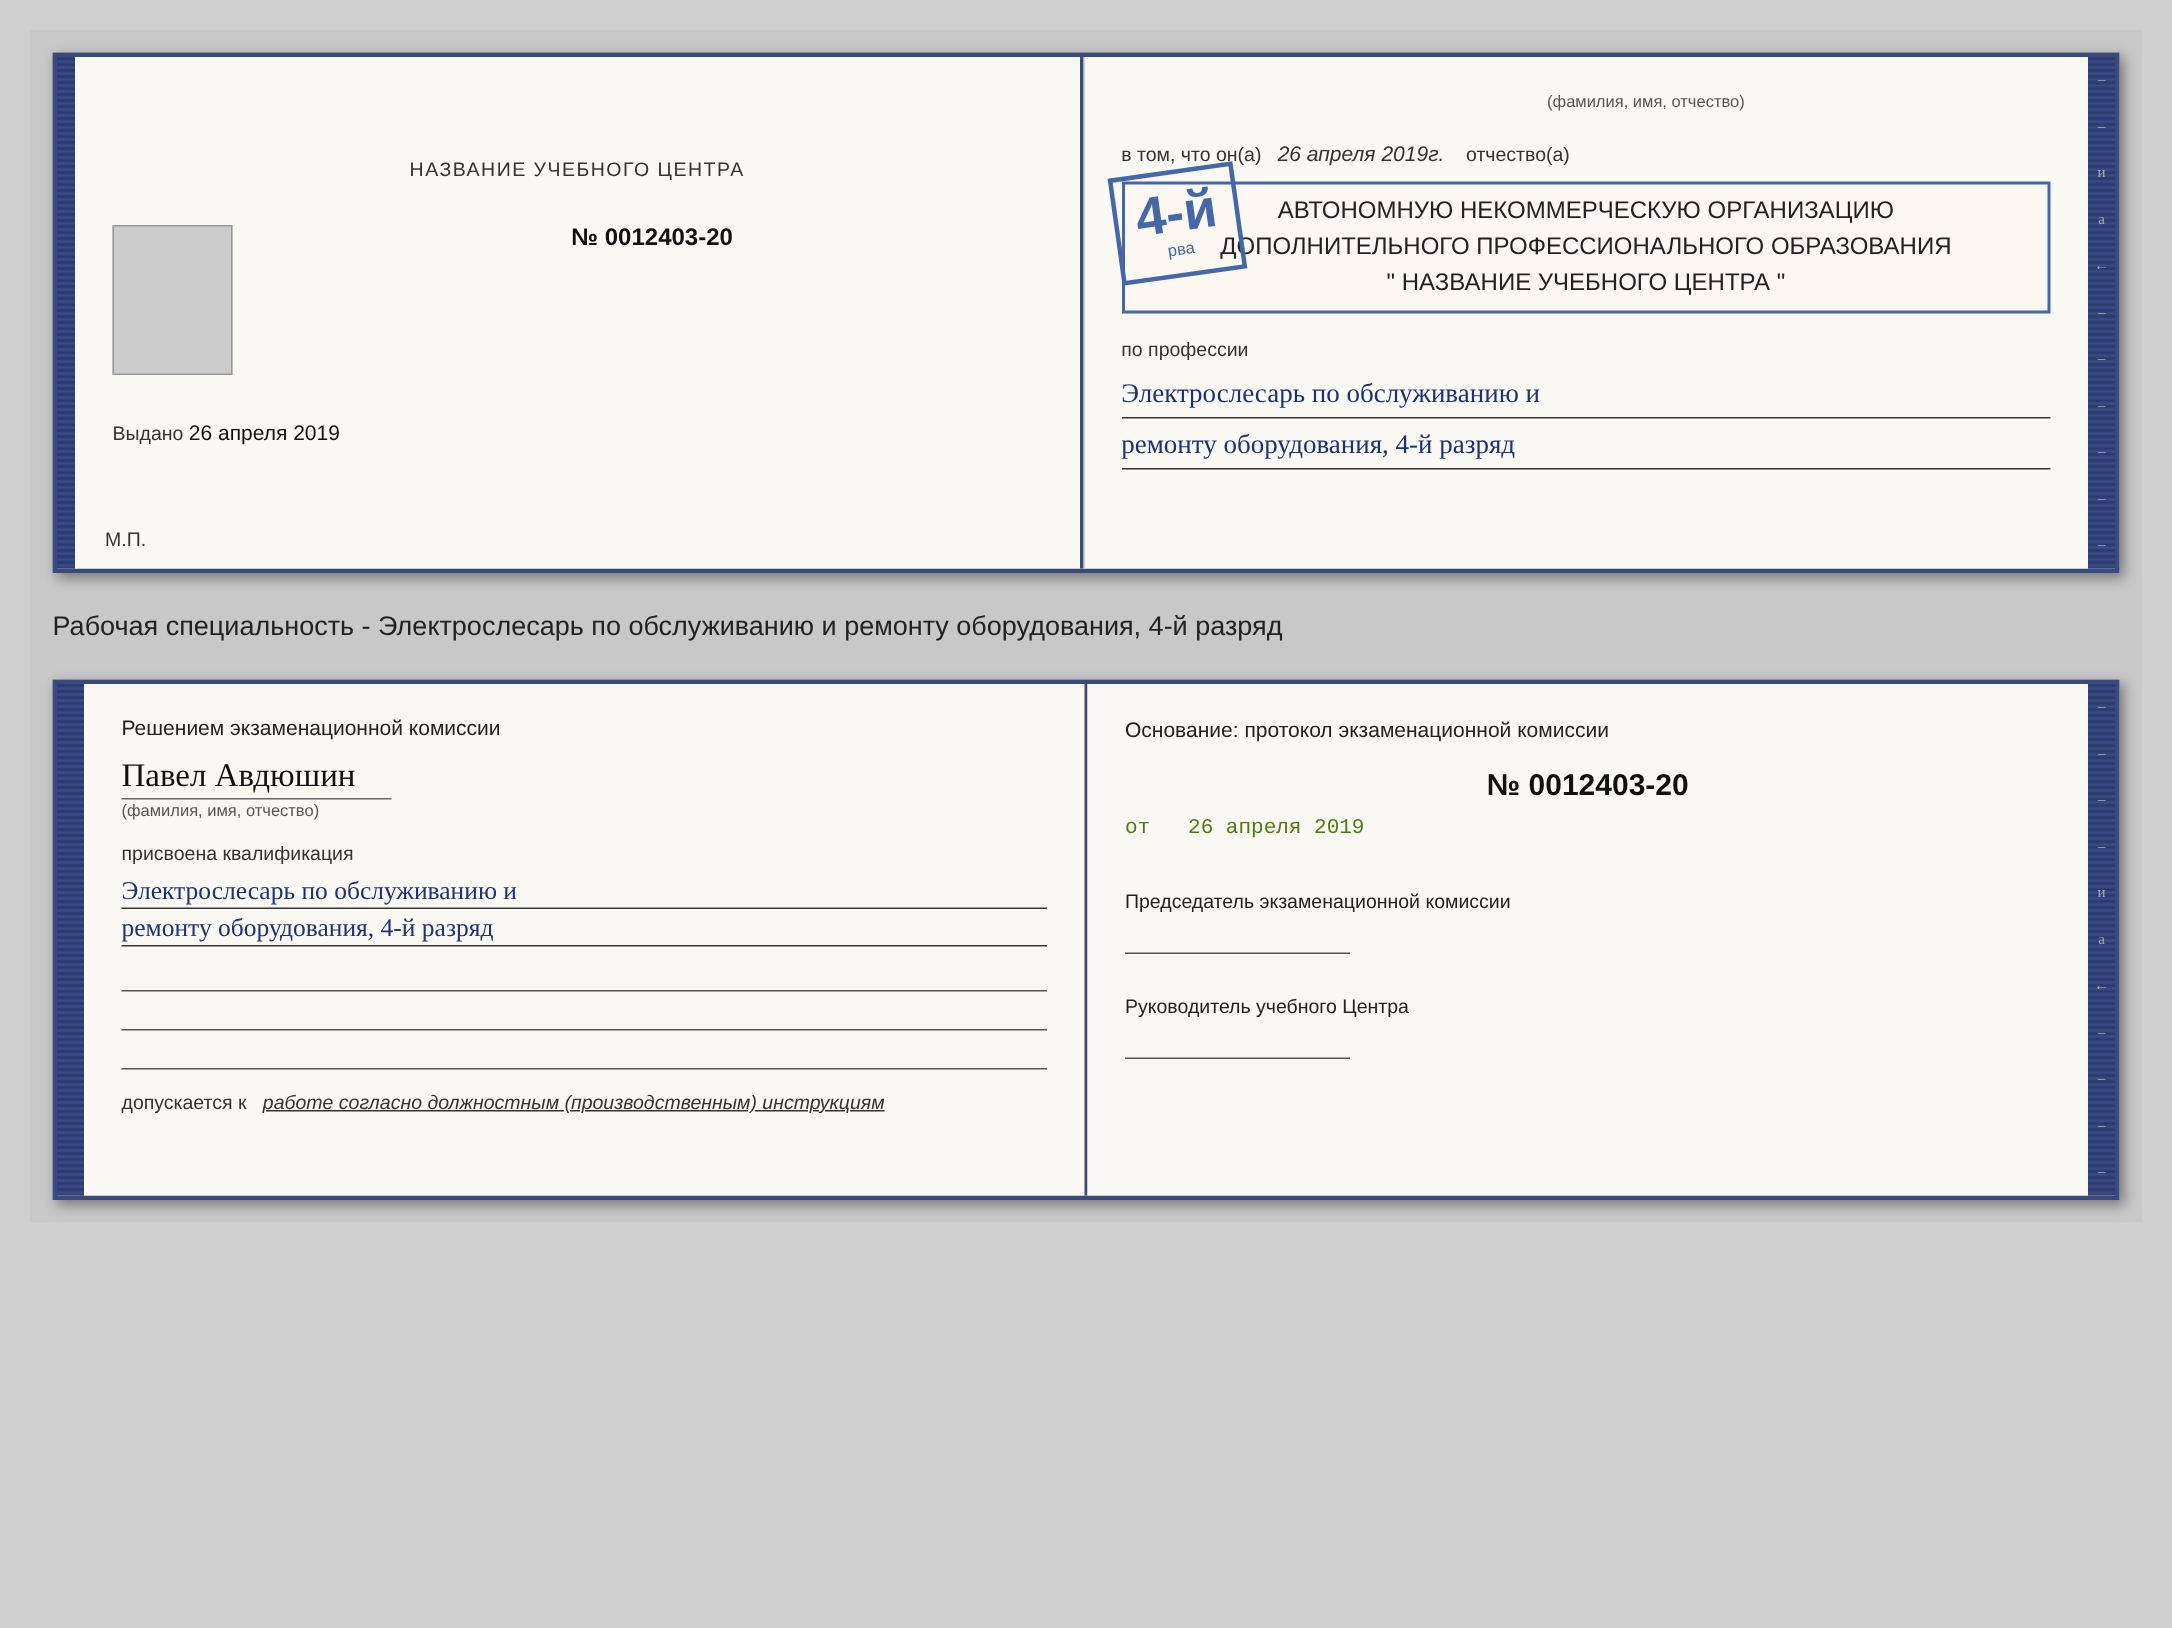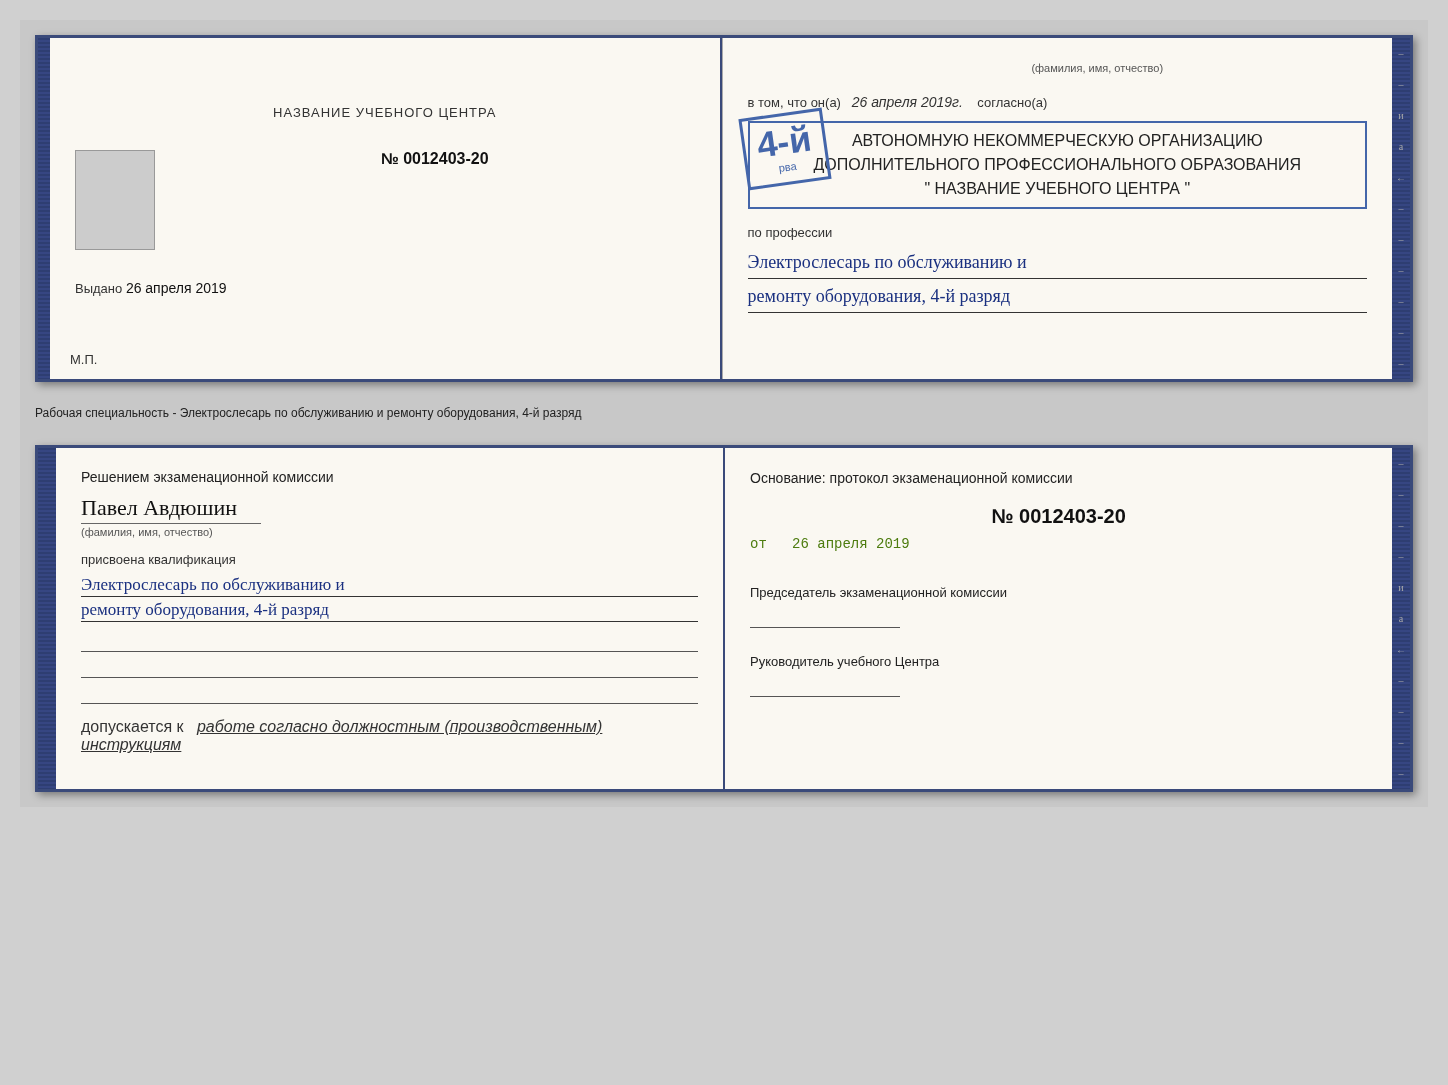--- a/index.html
+++ b/index.html
@@ -204,21 +204,21 @@
 
     .underline-text {
       border-bottom: 1px solid #333;
       display: block;
       padding-bottom: 2px;
       margin-bottom: 4px;
     }
 
     
     .separator-text {
-      font-size: 12px;
+      font-size: 18px;
       color: #222;
       font-family: Arial, sans-serif;
       padding: 5px 0;
       line-height: 1.4;
     }
 
     
     .bottom-booklet {
       display: flex;
       background: #faf8f2;
@@ -281,21 +281,21 @@
       margin-top: 12px;
     }
 
     .blank-line {
       border-bottom: 1px solid #555;
       margin-bottom: 8px;
       height: 18px;
     }
 
     .допускается {
-      font-size: 16px;
+      font-size: 13px;
       font-family: Arial, sans-serif;
       color: #333;
       margin-top: 14px;
     }
 
     .italic-work {
       font-style: italic;
       text-decoration: underline;
     }
 
@@ -412,21 +412,21 @@
       <div style="text-align:center; margin-left:80px;">
         <span class="small-sub" style="width:220px; margin:0 auto; display:inline-block;">(фамилия, имя, отчество)</span>
       </div>
 
       <div class="right-section">
         <div style="margin-bottom:8px;">
           <span>в том, что он(а)</span>
           &nbsp;
           <span class="italic-date">26 апреля 2019г.</span>
           &nbsp;&nbsp;
-          <span>согласно(а)</span>
+          <span>отчество(а)</span>
         </div>
 
         <div style="text-align:center; font-size:16px; font-family:Arial,sans-serif; color:#222; line-height:1.5; border: 2px solid #4466aa; padding: 6px; position:relative; z-index:5; background: rgba(250,248,242,0.85);">
           <div>АВТОНОМНУЮ НЕКОММЕРЧЕСКУЮ ОРГАНИЗАЦИЮ</div>
           <div>ДОПОЛНИТЕЛЬНОГО ПРОФЕССИОНАЛЬНОГО ОБРАЗОВАНИЯ</div>
           <div>" НАЗВАНИЕ УЧЕБНОГО ЦЕНТРА "</div>
         </div>
 
         <div style="margin-top:14px;">
           <span>по профессии</span>

